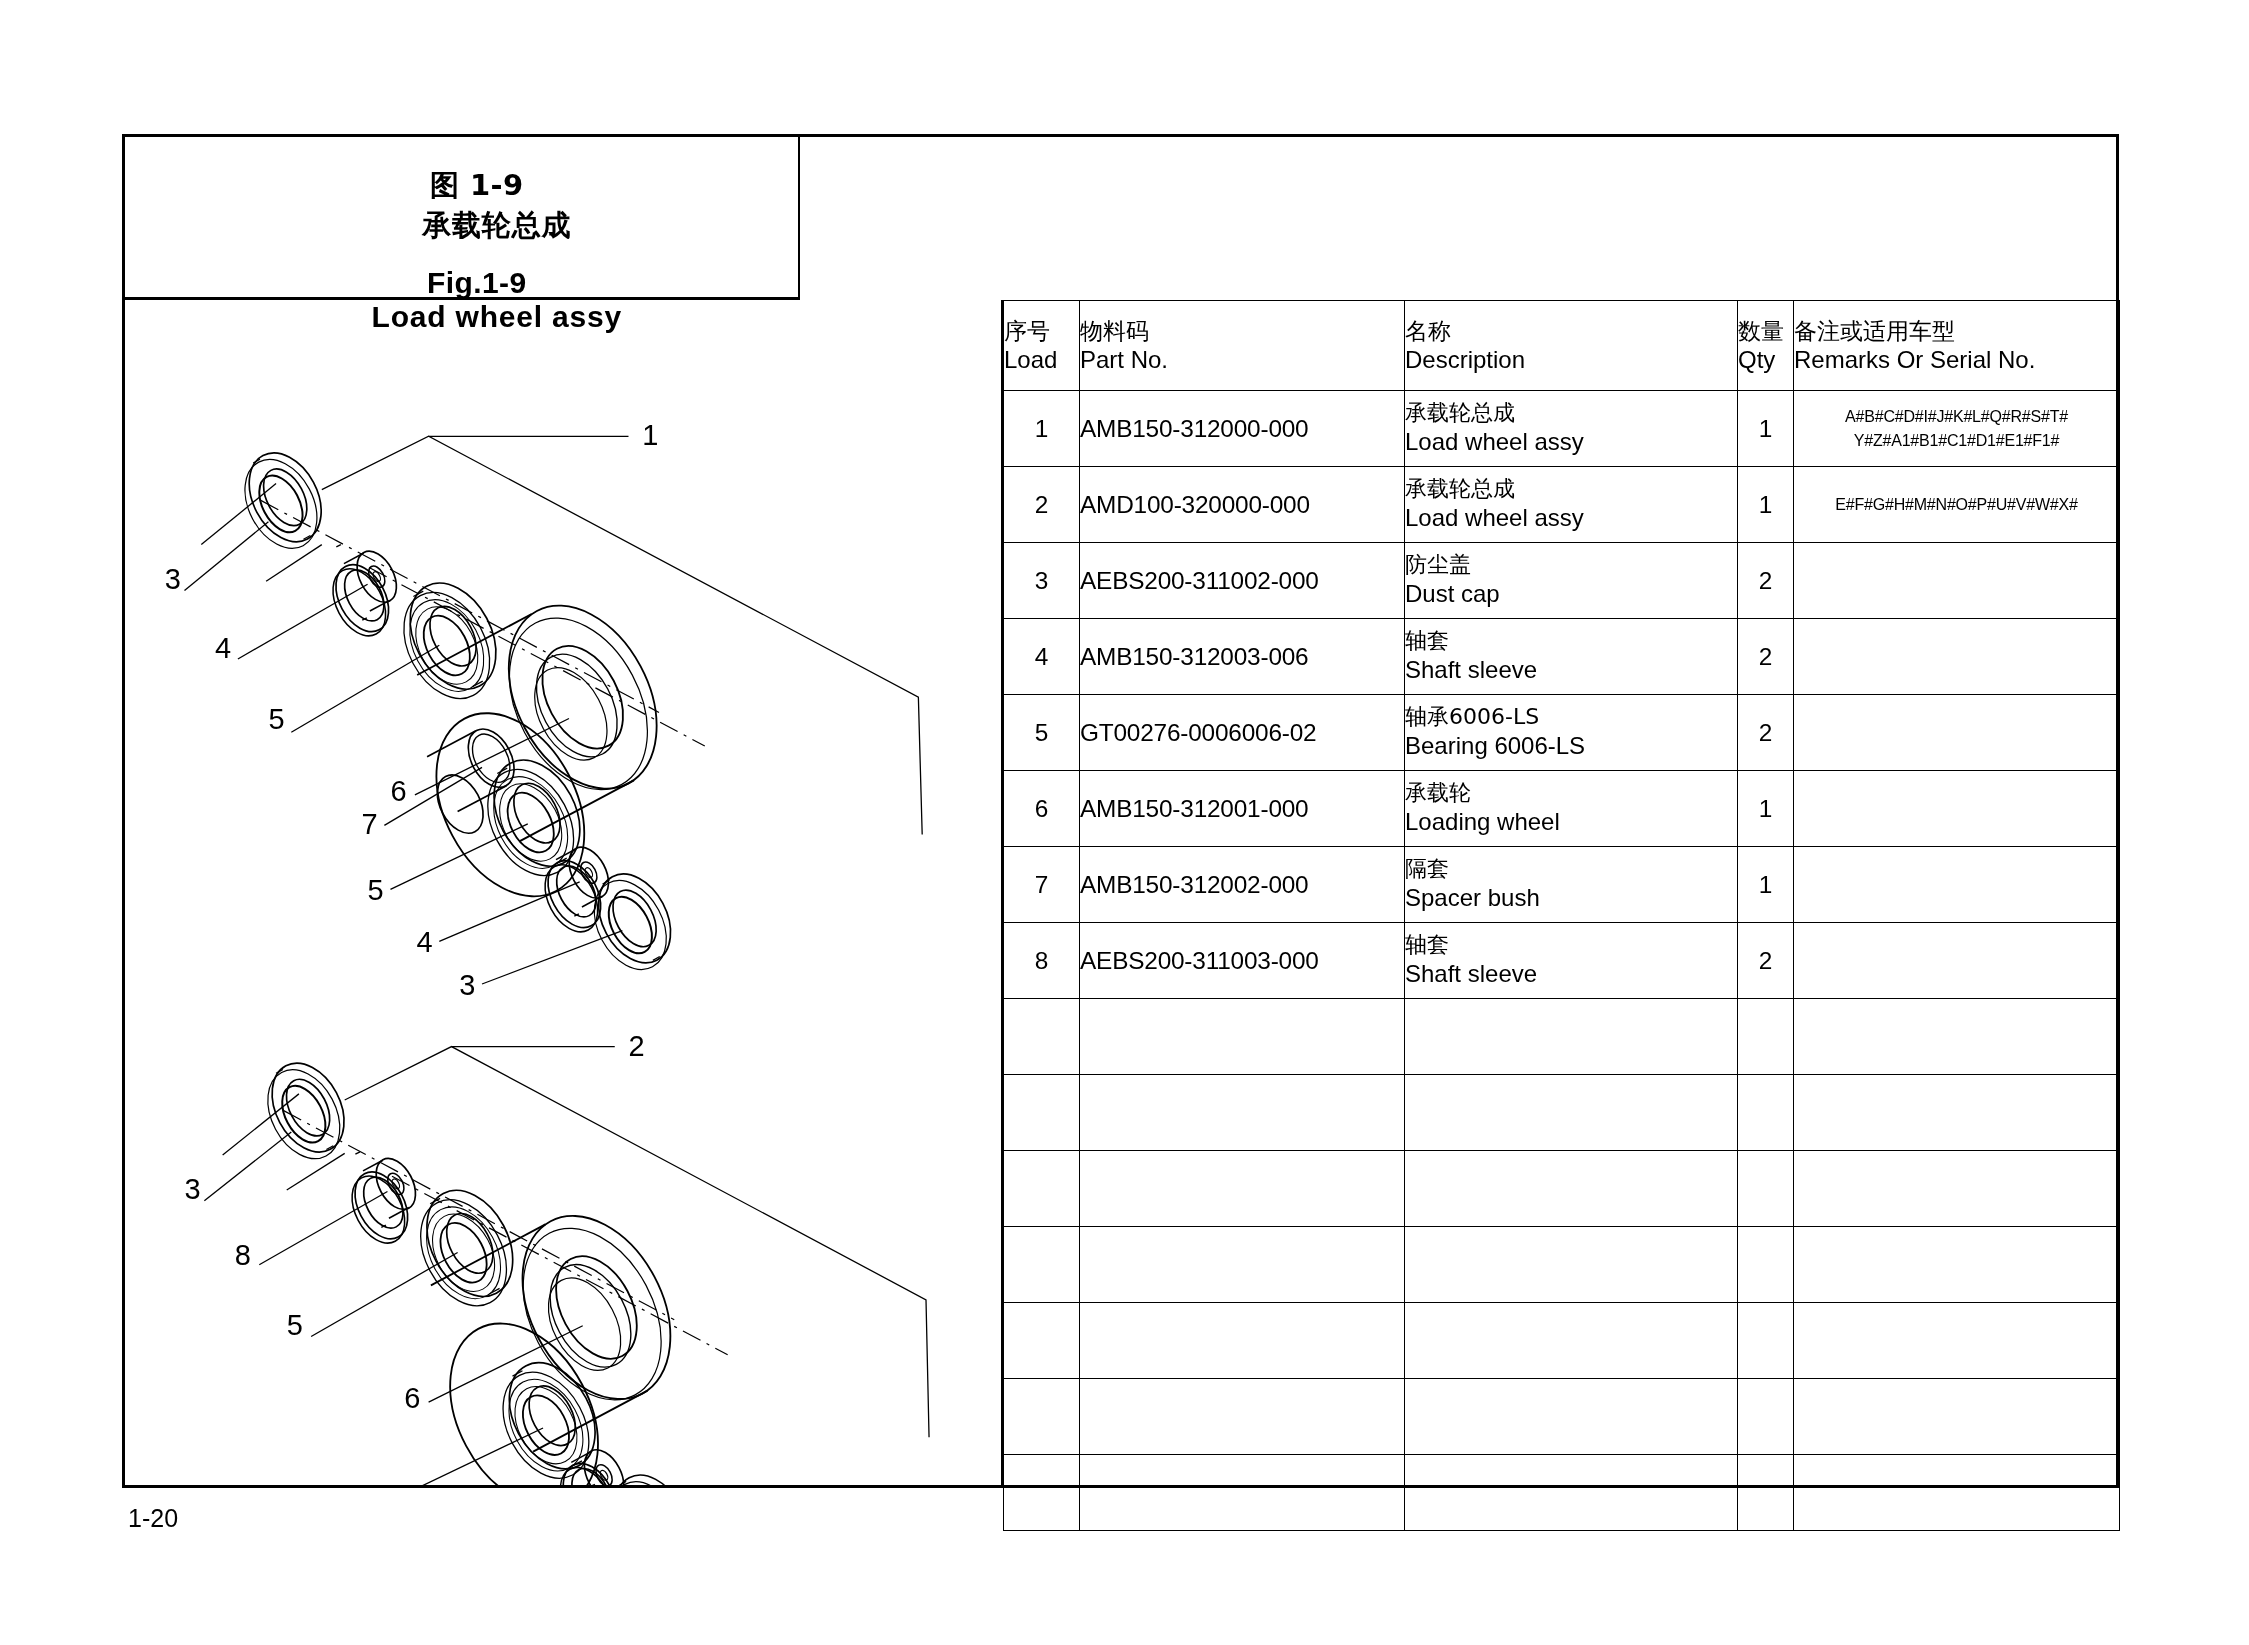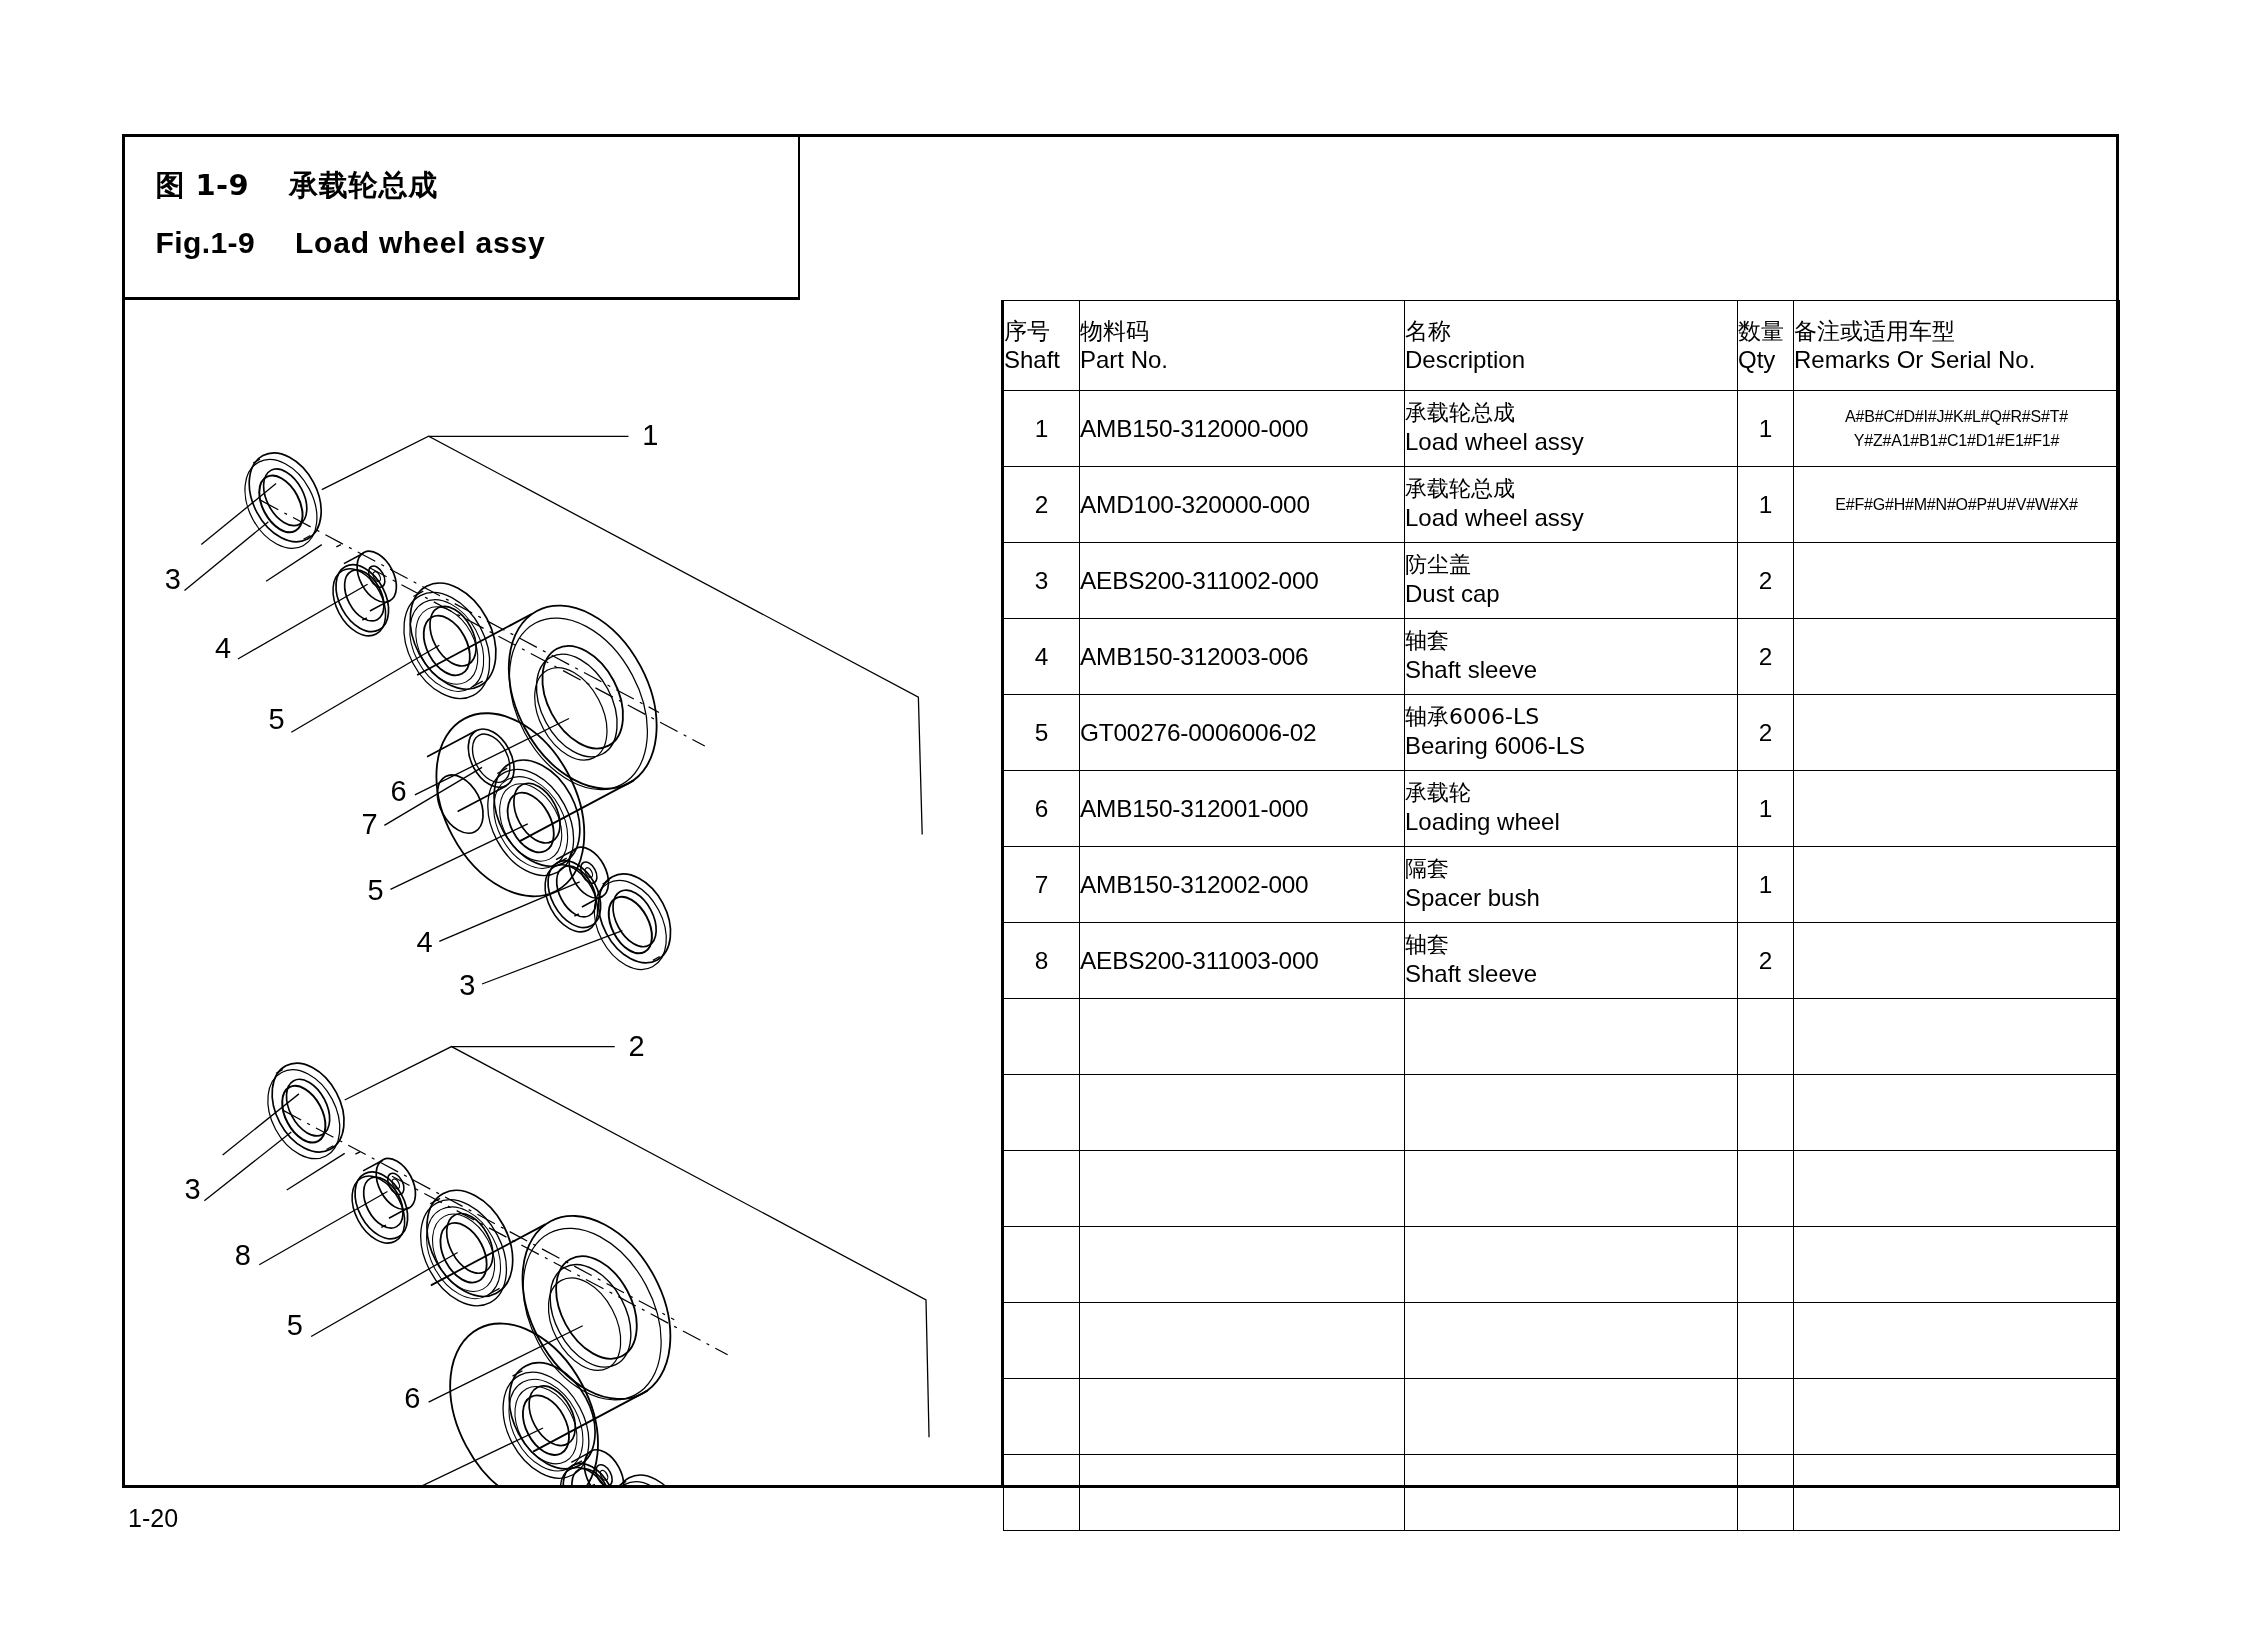--- a/index.html
+++ b/index.html
@@ -30,20 +30,21 @@
     left: 0; top: 0;
     width: 675px; height: 163px;
     border-right: 2.3px solid #000;
     border-bottom: 3.1px solid #000;
     padding: 29px 0 0 30.5px;
   }
   .title-row {
     display: flex;
     align-items: center;
     white-space: nowrap;
+    flex-direction: column;
   }
   #title-row-cn { margin-bottom: 20px; }
   .t-fig {
     font-weight: bold;
     font-size: 30px;
     letter-spacing: 0.4px;
   }
   .t-name {
     font-weight: bold;
     font-size: 30px;
@@ -365,21 +366,21 @@
           <col class="c-part">
           <col class="c-desc">
           <col class="c-qty">
           <col class="c-remarks">
       </colgroup>
       <thead>
         <tr>
           <td>
             <span class="hd">
               <span class="cn">序号</span>
-              <span class="en">Shaft</span>
+              <span class="en">Load</span>
             </span>
           </td>
           <td>
             <span class="hd">
               <span class="cn">物料码</span>
               <span class="en">Part No.</span>
             </span>
           </td>
           <td>
             <span class="hd">

